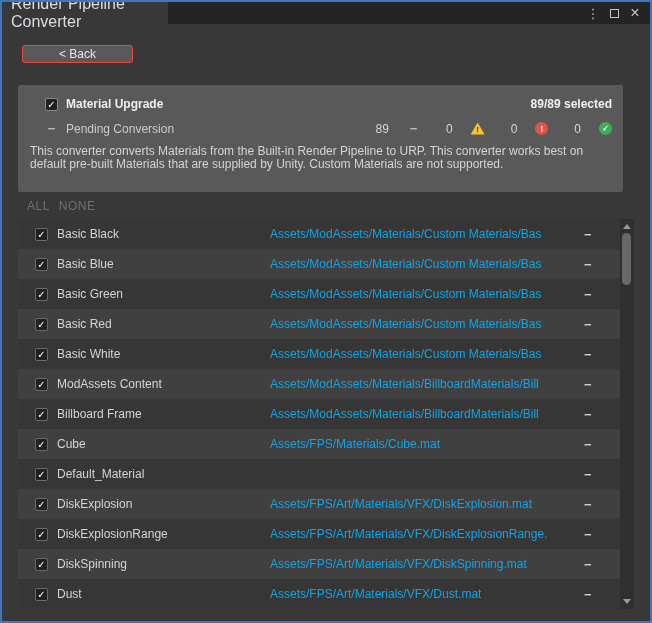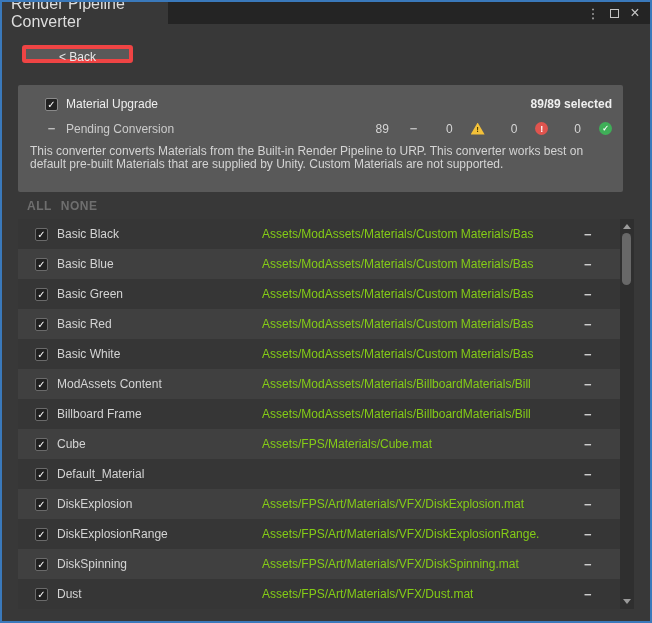--- a/index.html
+++ b/index.html
@@ -44,21 +44,21 @@
   .menu-dots { font-size: 13px; letter-spacing: 0; }
   .maximize-box { width: 9px; height: 9px; border: 1px solid #c4c4c4; }
   .close-x { font-size: 16px; line-height: 14px; }
 
   
   .back-button {
     display: block;
     margin: 21px 0 0 20px;
     width: 111px; height: 18px;
     background: #595959;
-    border: 4px solid #ef4444;
+    border: 1px solid #ef4444;
     border-radius: 3px;
     color: #e8e8e8;
     font-size: 12px;
     line-height: 16px;
     text-align: center;
     font-family: "Liberation Sans", sans-serif;
     cursor: pointer;
   }
 
   
@@ -72,21 +72,21 @@
   .panel-row1 {
     display: flex;
     align-items: center;
     padding: 12px 11px 0 27px;
   }
   .panel-row2 {
     display: flex;
     align-items: center;
     padding: 10px 11px 0 27px;
   }
-  .converter-title { font-size: 12px; font-weight: normal; color: #eeeeee; margin-left: 8px; }
+  .converter-title { font-size: 12px; font-weight: bold; color: #eeeeee; margin-left: 8px; }
   .selected-summary { margin-left: auto; font-size: 12px; font-weight: bold; color: #efefef; }
   .pending-label { font-size: 12px; color: #cbcbcb; margin-left: 8px; }
   .pending-counts { margin-left: auto; display: flex; align-items: center; gap: 18px; font-size: 12px; color: #d6d6d6; }
   .pending-counts .count-num { color: #d6d6d6; }
   .gap-l { margin-left: 8px; }
   .description {
     padding: 9px 0 0 12px;
     width: 594px;
     font-size: 12px;
     line-height: 13px;
@@ -159,21 +159,21 @@
 
   
   .all-none {
     margin: 7px 0 0 25px;
     display: flex;
     gap: 9px;
     font-size: 12px;
     color: #6f6f6f;
     letter-spacing: 0.5px;
   }
-  .all-none span { cursor: pointer; font-weight: bold; }
+  .all-none span { cursor: pointer; }
 
   
   .list-wrap {
     position: relative;
     margin: 6px 0 0 16px;
     width: 616px;
     height: 390px;
     background: #373737;
     text-decoration: underline;
   }
@@ -183,26 +183,26 @@
     height: 30px;
     display: flex;
     align-items: center;
     padding-left: 17px;
   }
   .row.odd  { background: #363636; }
   .row.even { background: #404040; }
   .item-name { margin-left: 9px; font-size: 12px; color: #d4d4d4; white-space: nowrap; }
   .item-path {
     position: absolute;
-    left: 244px;
+    left: 252px;
     max-width: 292px;
     overflow: hidden;
     white-space: nowrap;
     font-size: 12px;
-    color: #84cc16;
+    color: #0ea5e9;
   }
   .item-dash {
     position: absolute;
     left: 566px;
     color: #cccccc;
     font-size: 13px;
     font-weight: bold;
   }
 
   

